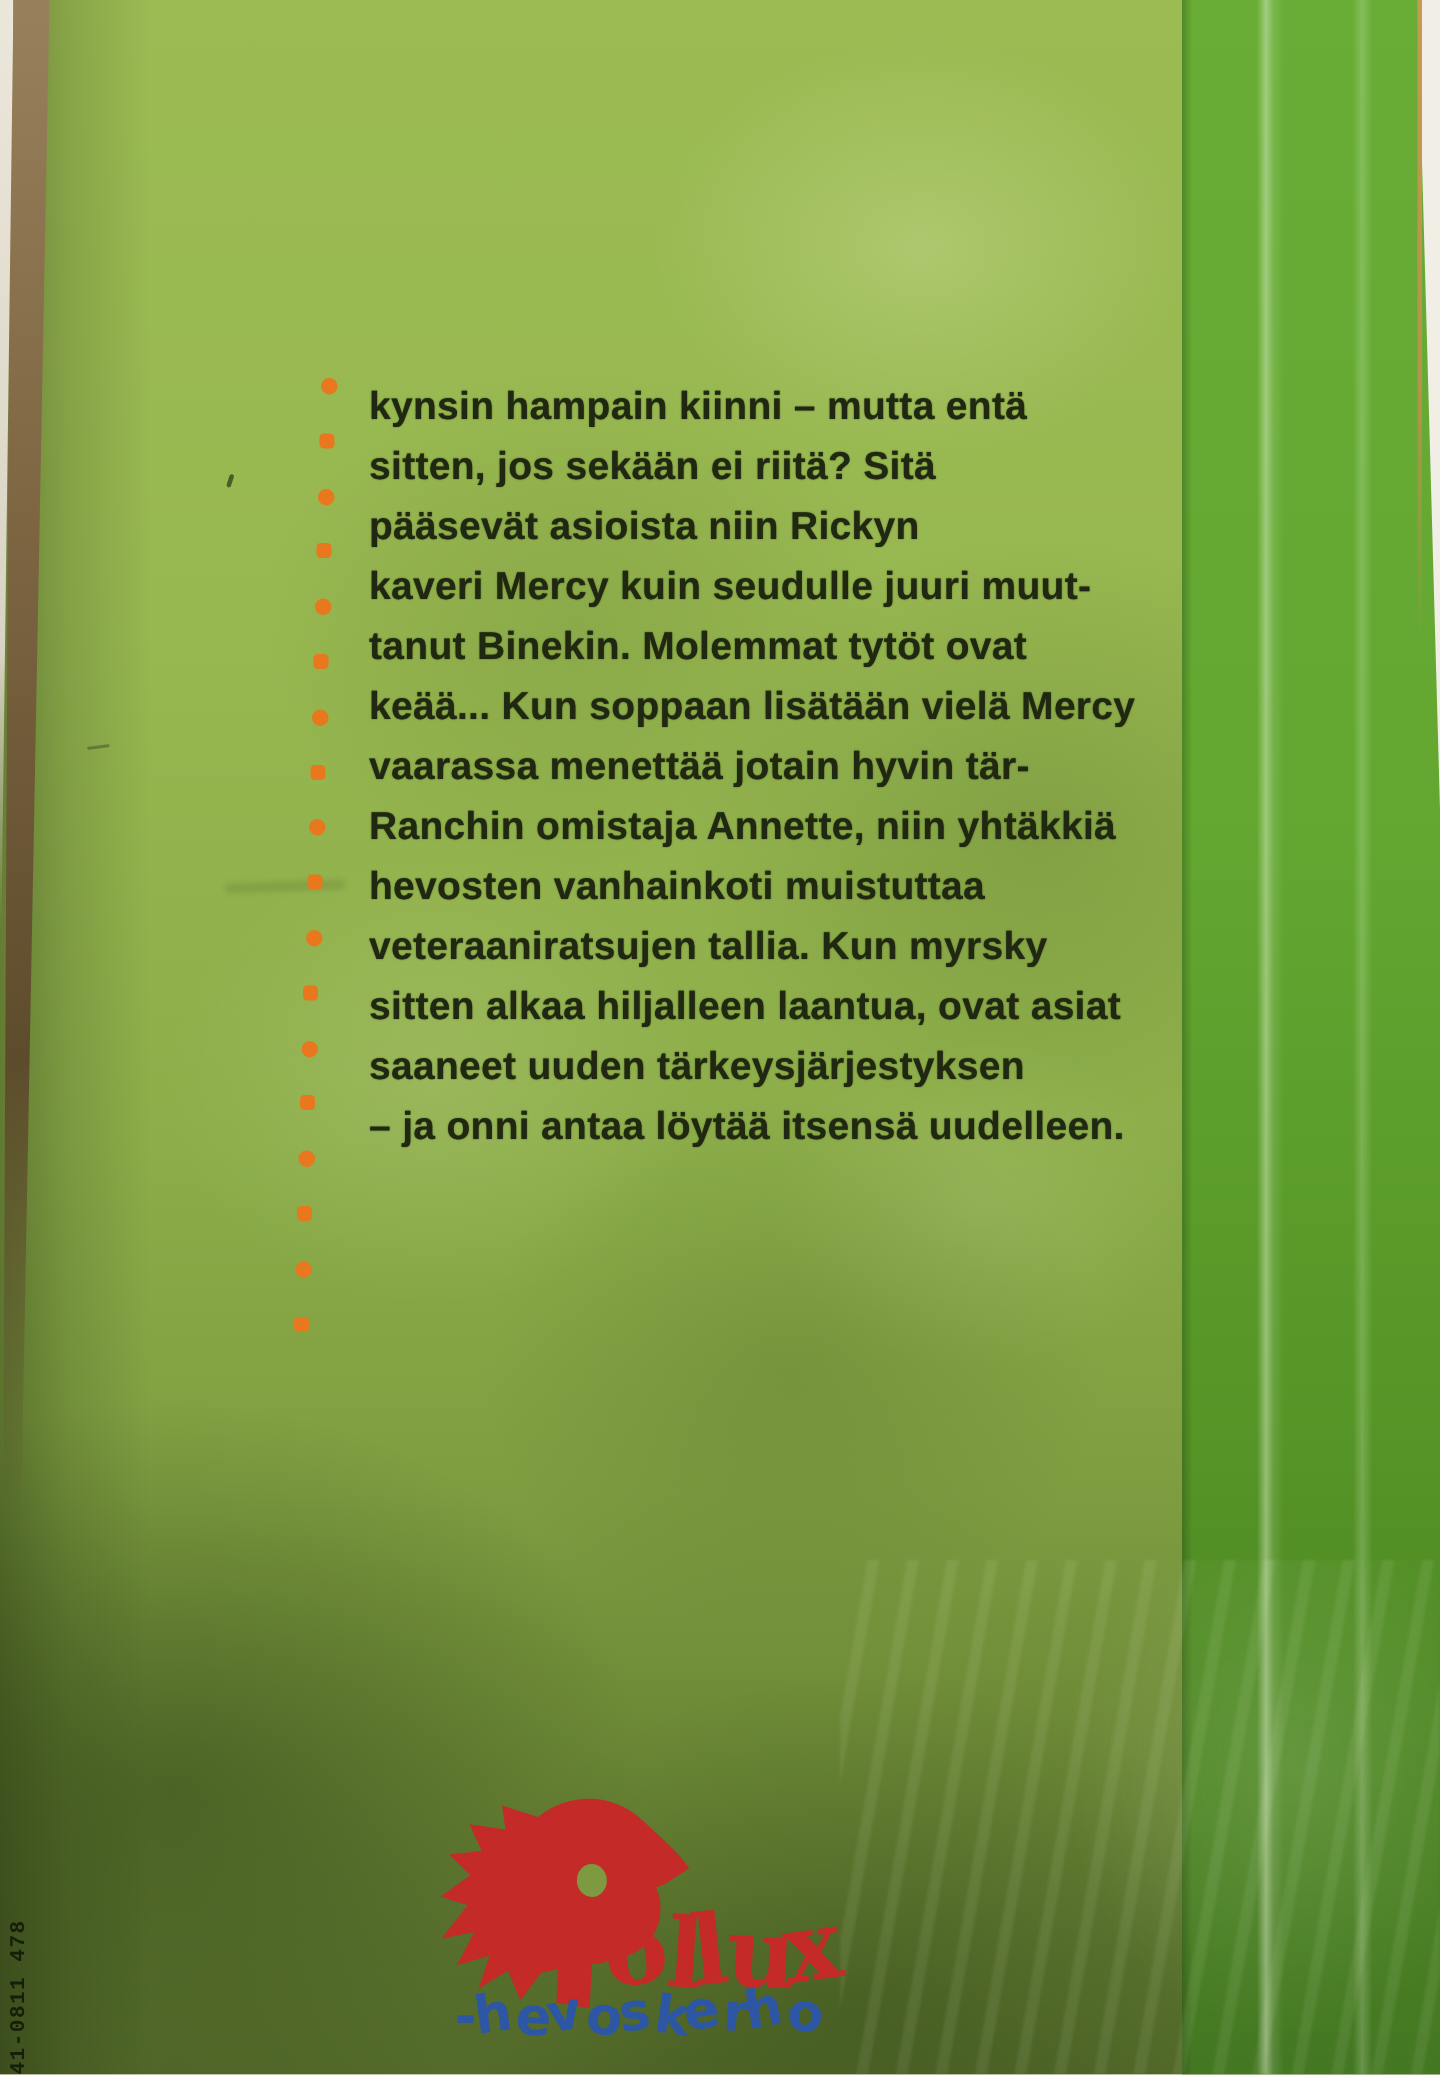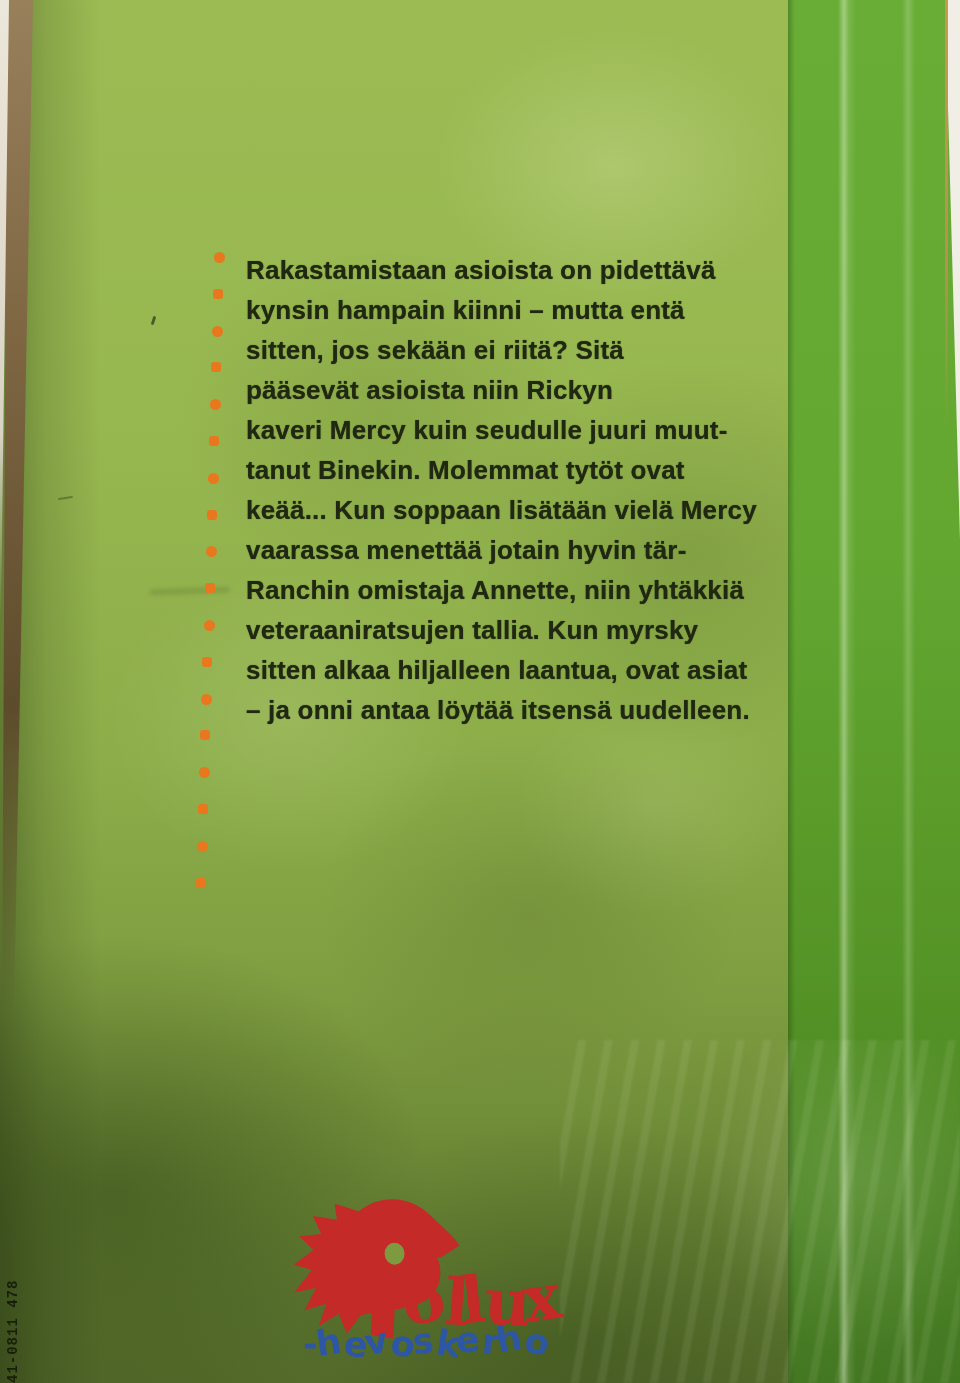--- a/index.html
+++ b/index.html
@@ -100,31 +100,32 @@
       <div class="dot" style="width: 10px; height: 10px; left: 202.45px; top: 656.8px; background: rgb(232, 119, 30); border-radius: 3px;"></div>
       <div class="dot" style="width: 11px; height: 11px; left: 201.4px; top: 693.6px; background: rgb(232, 119, 30); border-radius: 50%;"></div>
       <div class="dot" style="width: 10px; height: 10px; left: 200.35px; top: 730.4px; background: rgb(232, 119, 30); border-radius: 3px;"></div>
       <div class="dot" style="width: 11px; height: 11px; left: 199.3px; top: 767.2px; background: rgb(232, 119, 30); border-radius: 50%;"></div>
       <div class="dot" style="width: 10px; height: 10px; left: 198.25px; top: 804px; background: rgb(232, 119, 30); border-radius: 3px;"></div>
       <div class="dot" style="width: 11px; height: 11px; left: 197.2px; top: 840.8px; background: rgb(232, 119, 30); border-radius: 50%;"></div>
       <div class="dot" style="width: 10px; height: 10px; left: 196.15px; top: 877.6px; background: rgb(232, 119, 30); border-radius: 3px;"></div>
     </div>
 
   <div class="blurb">
-      <div class="blurb-line">Rakastamistaan asioista on pidettävä</div>
       <div class="blurb-line">kynsin hampain kiinni – mutta entä</div>
       <div class="blurb-line">sitten, jos sekään ei riitä? Sitä</div>
       <div class="blurb-line">pääsevät asioista niin Rickyn</div>
       <div class="blurb-line">kaveri Mercy kuin seudulle juuri muut-</div>
       <div class="blurb-line">tanut Binekin. Molemmat tytöt ovat</div>
       <div class="blurb-line">keää... Kun soppaan lisätään vielä Mercy</div>
       <div class="blurb-line">vaarassa menettää jotain hyvin tär-</div>
       <div class="blurb-line">Ranchin omistaja Annette, niin yhtäkkiä</div>
+      <div class="blurb-line">hevosten vanhainkoti muistuttaa</div>
       <div class="blurb-line">veteraaniratsujen tallia. Kun myrsky</div>
       <div class="blurb-line">sitten alkaa hiljalleen laantua, ovat asiat</div>
+      <div class="blurb-line">saaneet uuden tärkeysjärjestyksen</div>
       <div class="blurb-line">– ja onni antaa löytää itsensä uudelleen.</div>
     </div>
 
   <svg class="logo" width="290" height="176" viewBox="0 0 290 176">
     <g>
       <path fill="#c32a28" d="M100,118 L72,124 L58,142 L50,122 L30,134 L38,112 L16,118 L28,96
         L6,100 L24,78 L6,72 L26,58 L12,44 L34,42 L26,24 L50,28 L48,12 L72,20
         C92,4 122,4 142,24 C154,36 166,46 172,56 L156,66
         C144,72 134,68 128,60 C138,82 140,102 126,112 C118,118 108,120 100,118 Z"></path>
       <path fill="#c32a28" d="M96,48 C134,40 156,62 152,88 C148,110 126,120 106,114 L96,106 Z"></path>

